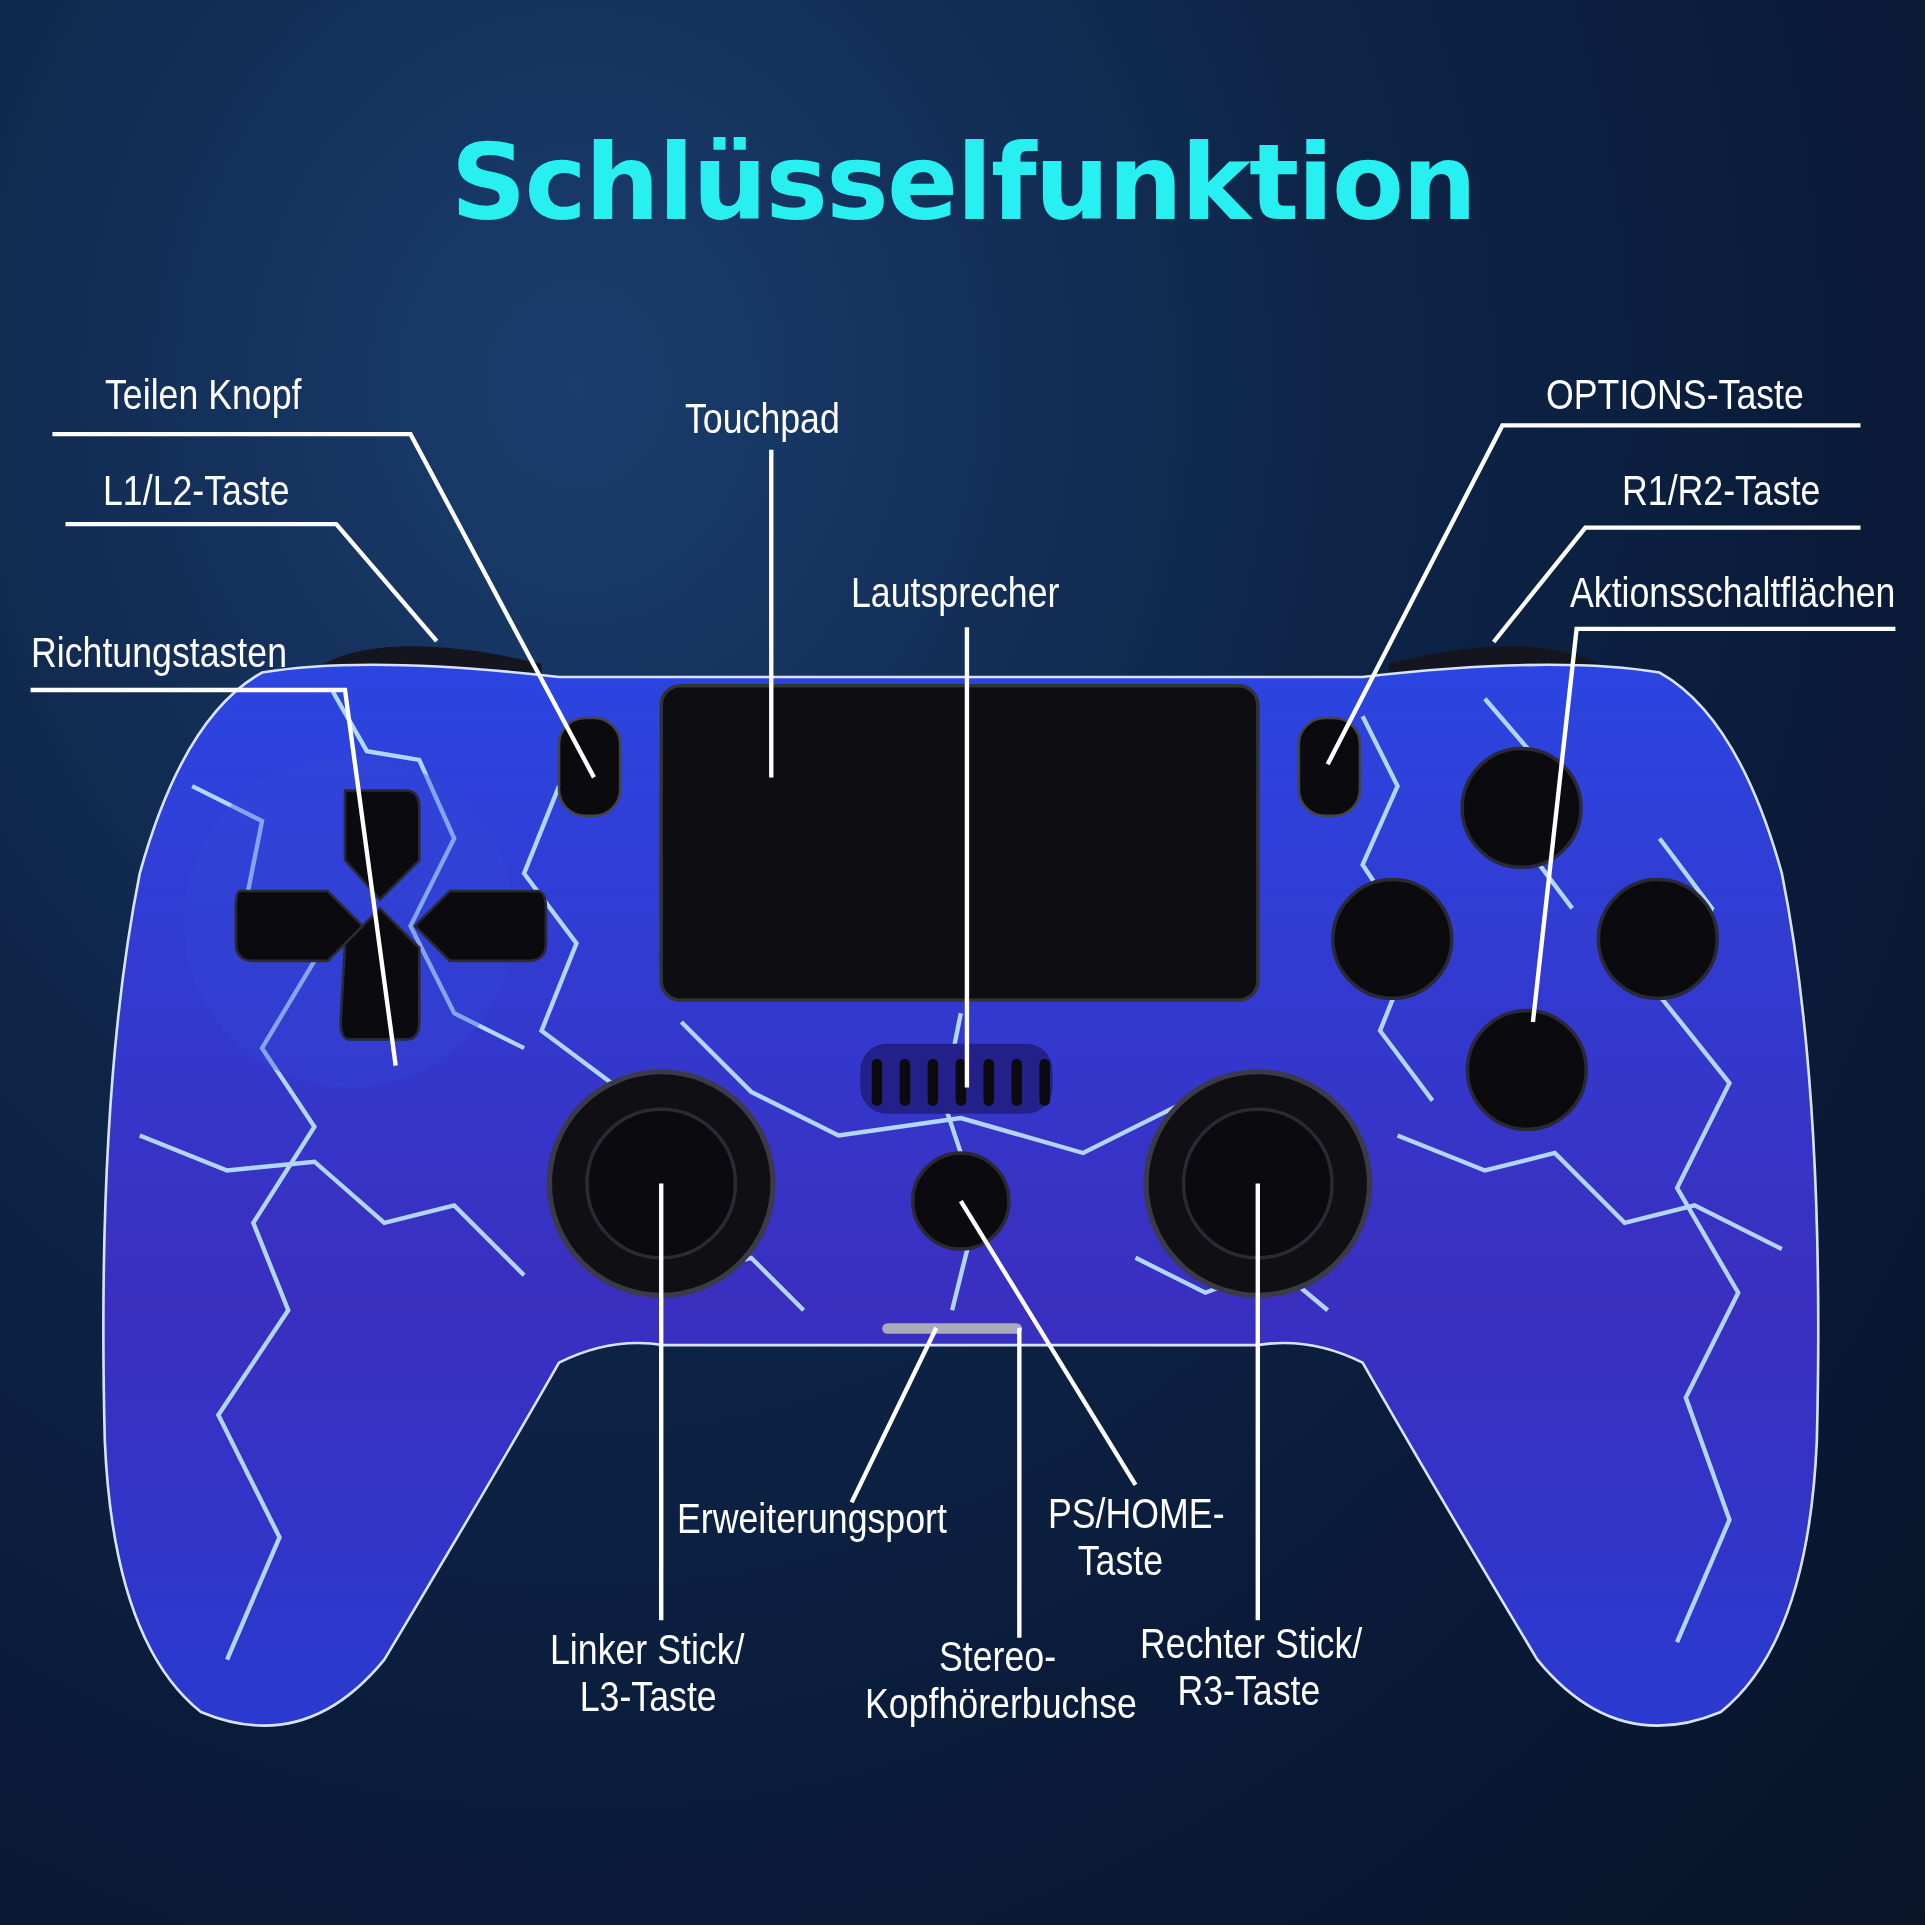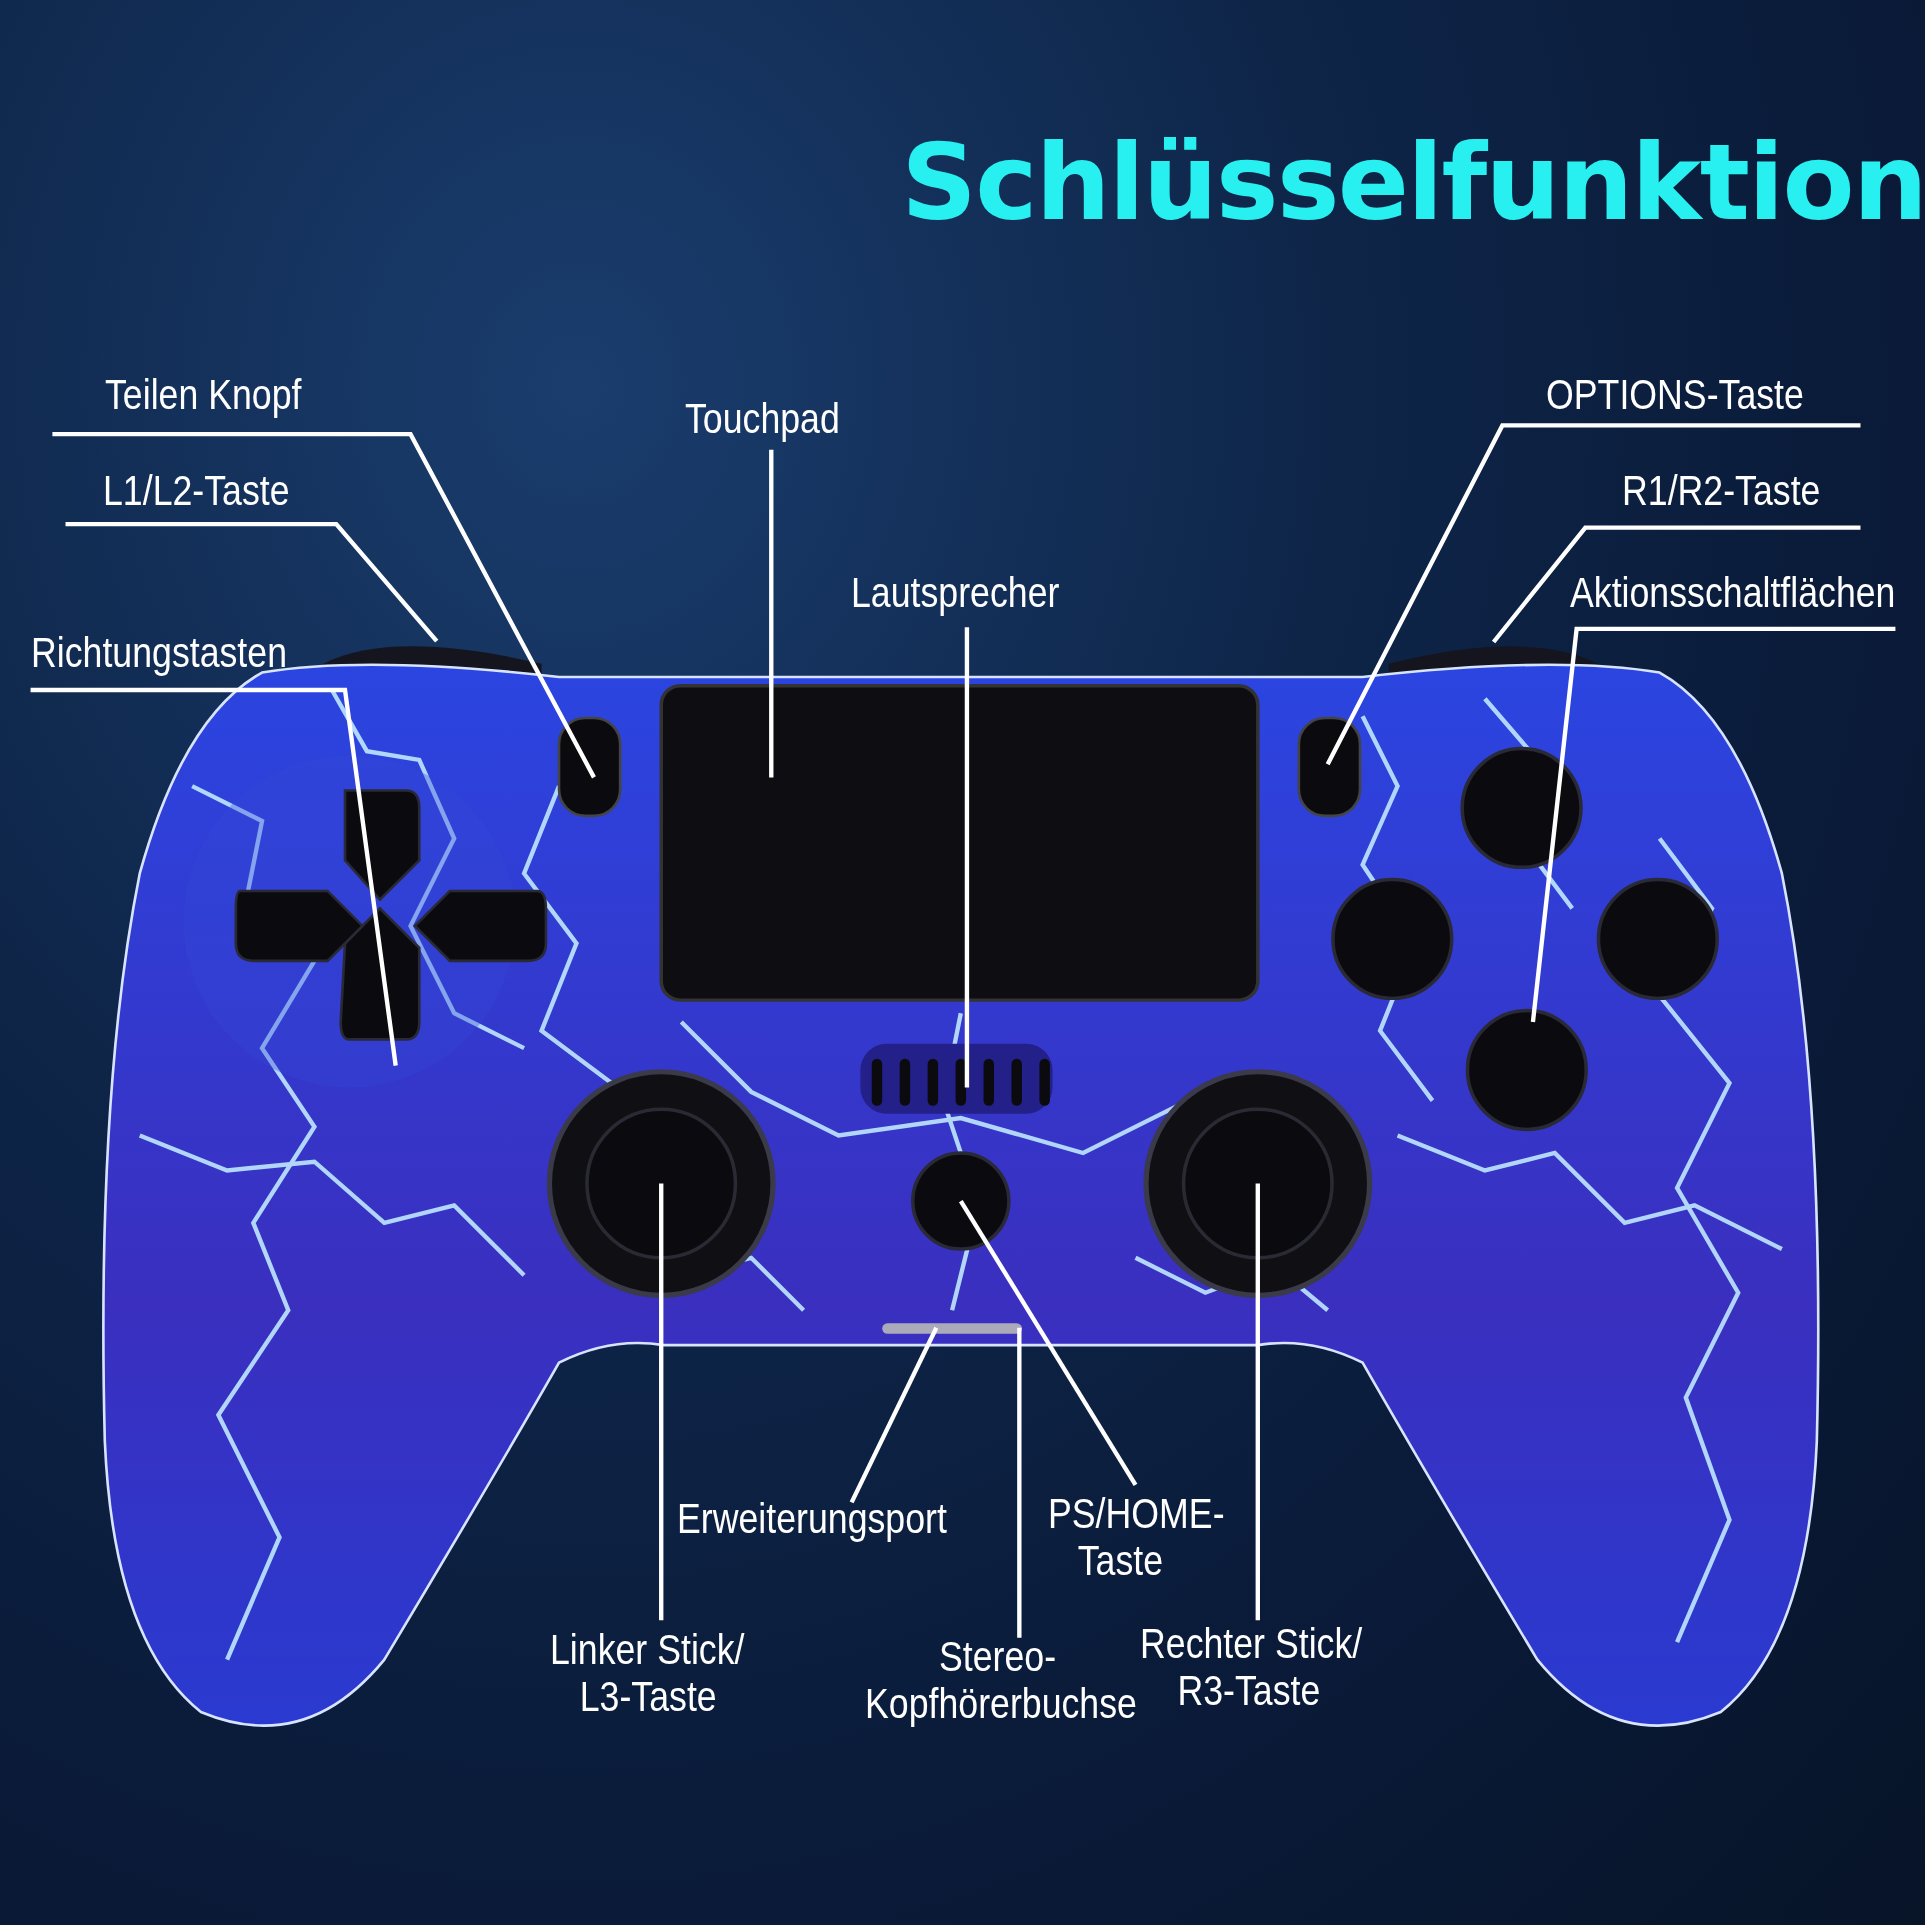--- a/index.html
+++ b/index.html
@@ -1,19 +1,19 @@
 <!DOCTYPE html>
 <html style="font-size:14px"><head>
 <meta charset="utf-8">
 <style>
   html,body{margin:0;padding:0;}
   body{width:1926px;height:1926px;overflow:hidden;position:relative;
        background:radial-gradient(ellipse at 30% 20%,#1a3d6e 0%,#0e2548 40%,#0a1a38 70%,#071428 100%);
        font-family:"Liberation Sans",sans-serif;}
-  .title{position:absolute;left:0;right:0;top:122px;text-align:right;
+  .title{position:absolute;left:0;right:0;top:122px;text-align:center;
          font-family:"DejaVu Sans",sans-serif;font-weight:bold;font-size:105px;
          color:#28f0f0;letter-spacing:-1.7px;}
   .label{position:absolute;color:#fff;font-family:"Liberation Sans",sans-serif;
          font-size:42px;line-height:47px;transform:scaleX(0.85);transform-origin:left top;white-space:nowrap;}
   svg.overlay{position:absolute;left:0;top:0;}
 </style>
 </head>
 <body>
 
 <div class="title">Schlüsselfunktion</div>

